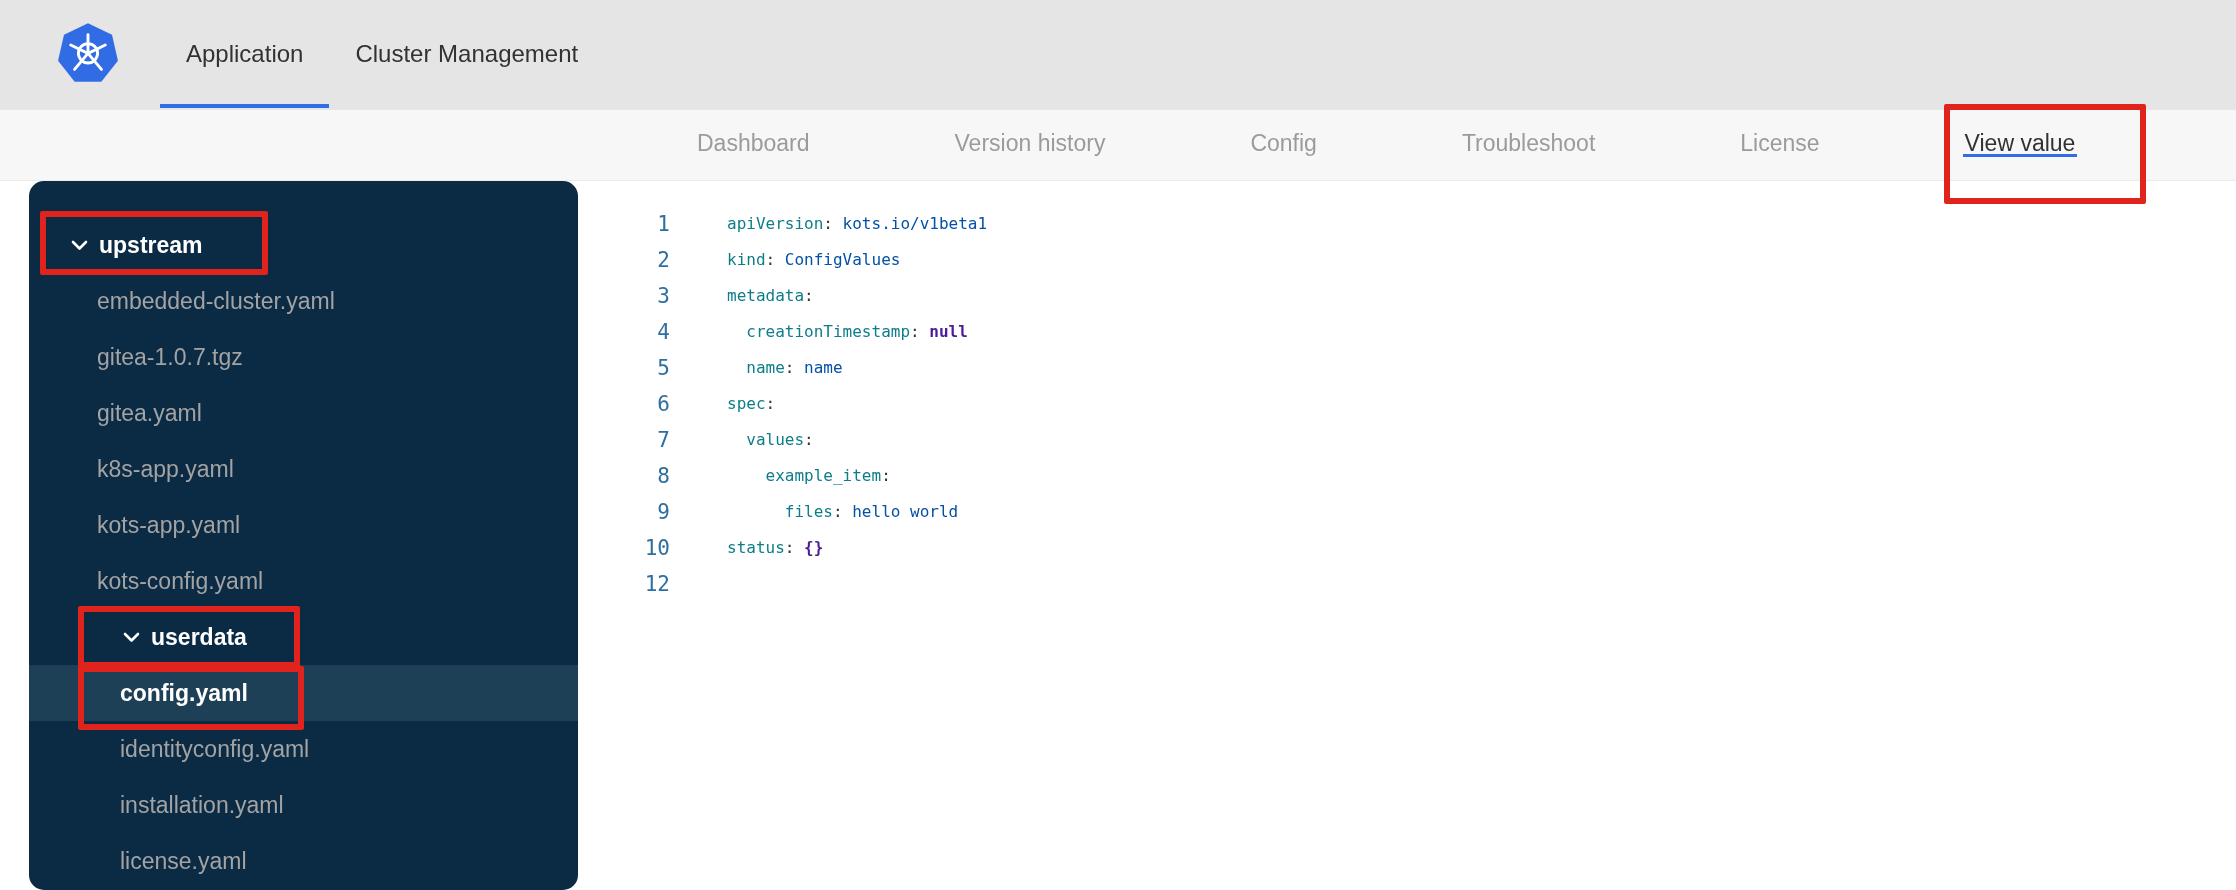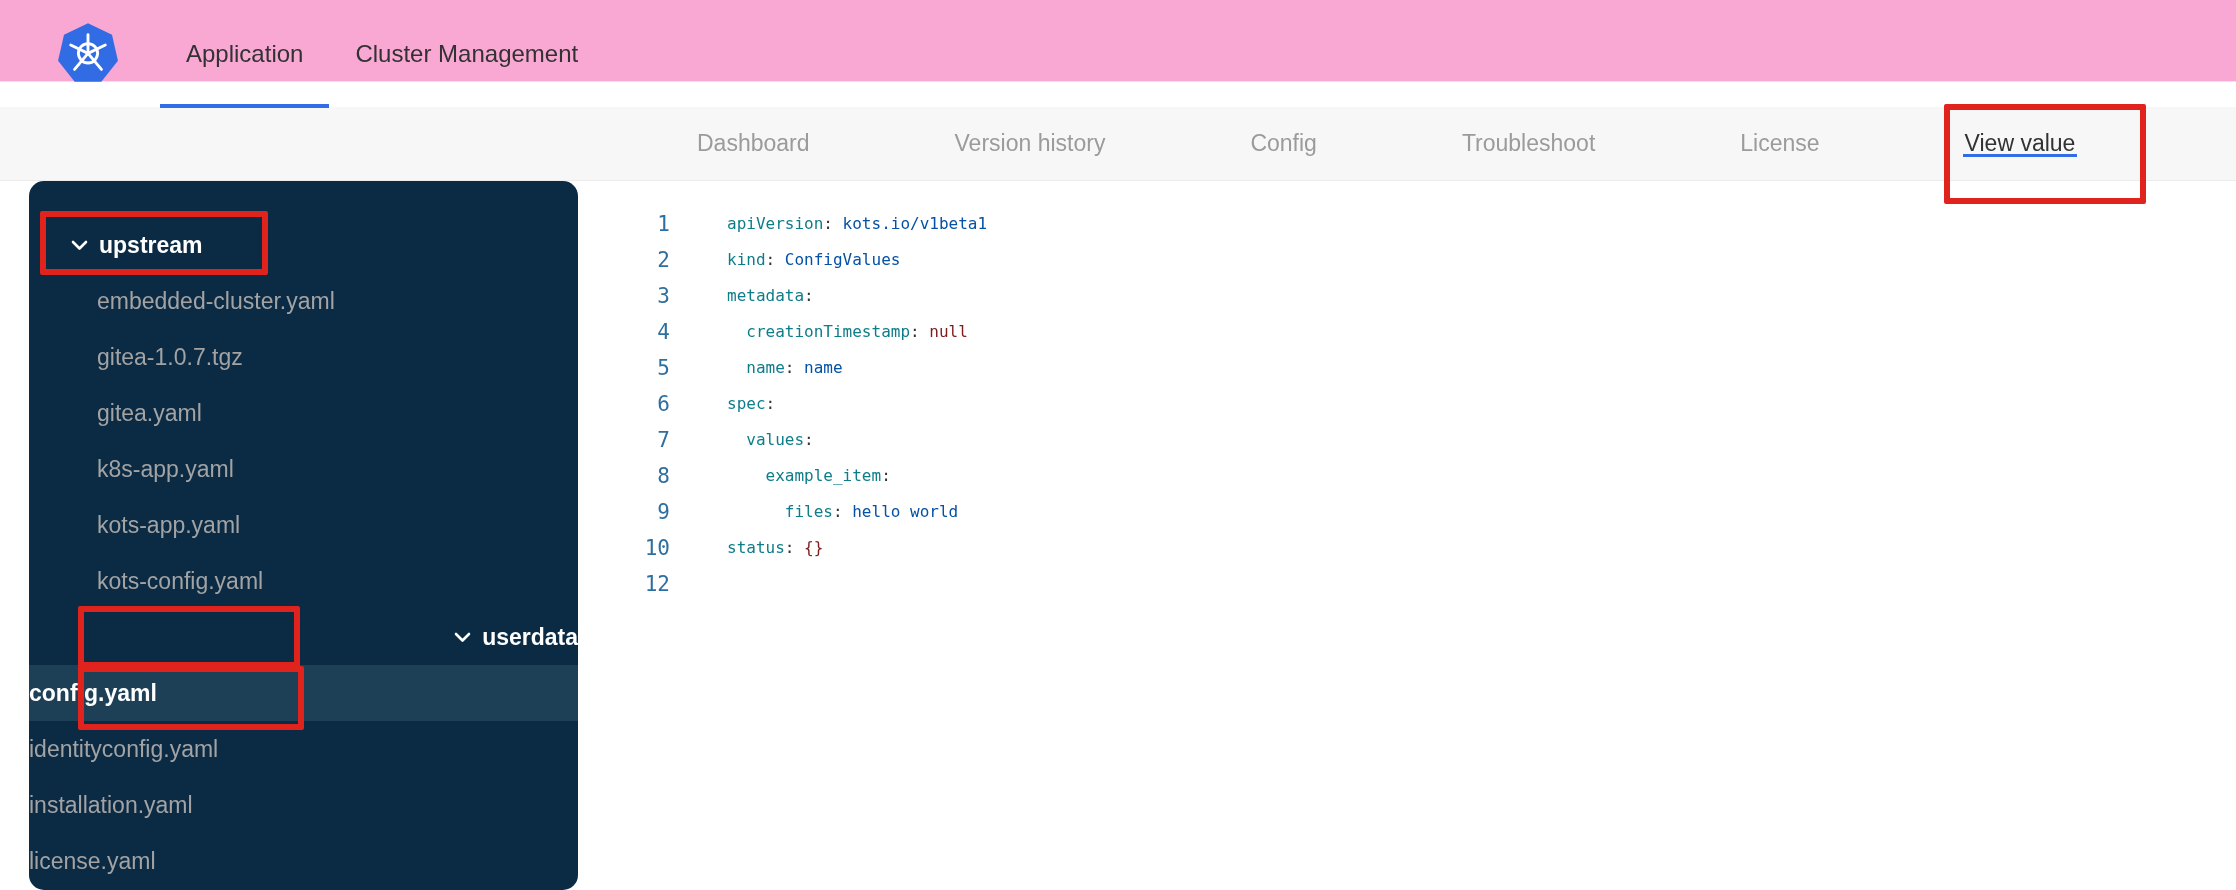--- a/index.html
+++ b/index.html
@@ -7,21 +7,21 @@
     --ann-red:#e0231d;
     --sidebar-bg:#0b2b45;
     --sidebar-sel:#1d4057;
   }
   *{margin:0;padding:0;box-sizing:border-box;}
   html,body{width:2236px;height:890px;overflow:hidden;background:#fff;
     font-family:"Liberation Sans", sans-serif;}
   .page{position:relative;width:2236px;height:890px;background:#fff;}
 
   
-  .topbar{position:absolute;top:0;left:0;right:0;height:82px;background:#f9a8d4;
+  .topbar{position:absolute;top:0;left:0;right:0;height:110px;background:#e5e5e5;
     border-bottom:1px solid #e7e7e7;z-index:2;}
   .logo-wrap{position:absolute;left:56px;top:22px;width:64px;height:64px;}
   .top-tabs{position:absolute;left:160px;top:0;height:107px;display:flex;}
   .top-tab{display:flex;align-items:center;padding:0 26px;font-size:24px;color:#323232;
     font-weight:500;position:relative;cursor:pointer;white-space:nowrap;}
   .top-tab.active::after{content:"";position:absolute;left:0;right:0;bottom:-1px;height:4px;
     background:var(--accent);}
 
   
   .subnav{position:absolute;top:107px;left:0;right:0;height:74px;background:#f7f7f7;
@@ -34,35 +34,35 @@
 
   
   .sidebar{position:absolute;left:29px;top:181px;width:549px;bottom:0;
     background:var(--sidebar-bg);padding-top:36px;overflow:hidden;border-radius:15px;}
   .tree-row{height:56px;display:flex;align-items:center;color:#a3a3a3;font-size:23px;
     cursor:pointer;white-space:nowrap;}
   .tree-row.folder{color:#ffffff;font-weight:700;}
   .tree-row.selected{background:var(--sidebar-sel);color:#ffffff;font-weight:700;}
   .tree-row.level-0{padding-left:42px;}
   .tree-row.level-1{padding-left:68px;}
-  .tree-row.level-1.folder{padding-left:38px;justify-content:flex-end;}
-  .tree-row.level-2{}
+  .tree-row.level-1.folder{padding-left:94px;}
+  .tree-row.level-2{padding-left:91px;}
   .chevron{display:flex;align-items:center;margin-right:11px;color:#ffffff;}
 
   
   .editor{position:absolute;left:578px;top:181px;right:0;bottom:0;background:#fff;
     padding-top:25px;font-family:"DejaVu Sans Mono", monospace;overflow:hidden;}
   .code-line{display:flex;height:36px;line-height:36px;}
   .ln{flex:none;width:92px;text-align:right;font-size:21px;color:#2f6f9f;
     -webkit-user-select:none;user-select:none;}
   .code{white-space:pre;padding-left:57px;font-size:16px;color:#333;}
   .tk-key{color:#0e7d8a;}
   .tk-punct{color:#333333;}
   .tk-val{color:#0451a5;}
-  .tk-kw{color:#7f1d1d;font-weight:normal;}
+  .tk-kw{color:#4c1d95;font-weight:bold;}
   .tk-plain{color:#333333;}
 
   
   .annotation{position:absolute;border:6px solid var(--ann-red);border-radius:2px;
     z-index:10;pointer-events:none;background:transparent;}
   #ann-view-files{left:1944px;top:104px;width:202px;height:100px;}
   #ann-upstream{left:40px;top:211px;width:228px;height:64px;}
   #ann-userdata{left:78px;top:606px;width:222px;height:62px;}
   #ann-config{left:78px;top:666px;width:226px;height:64px;}
 </style>

